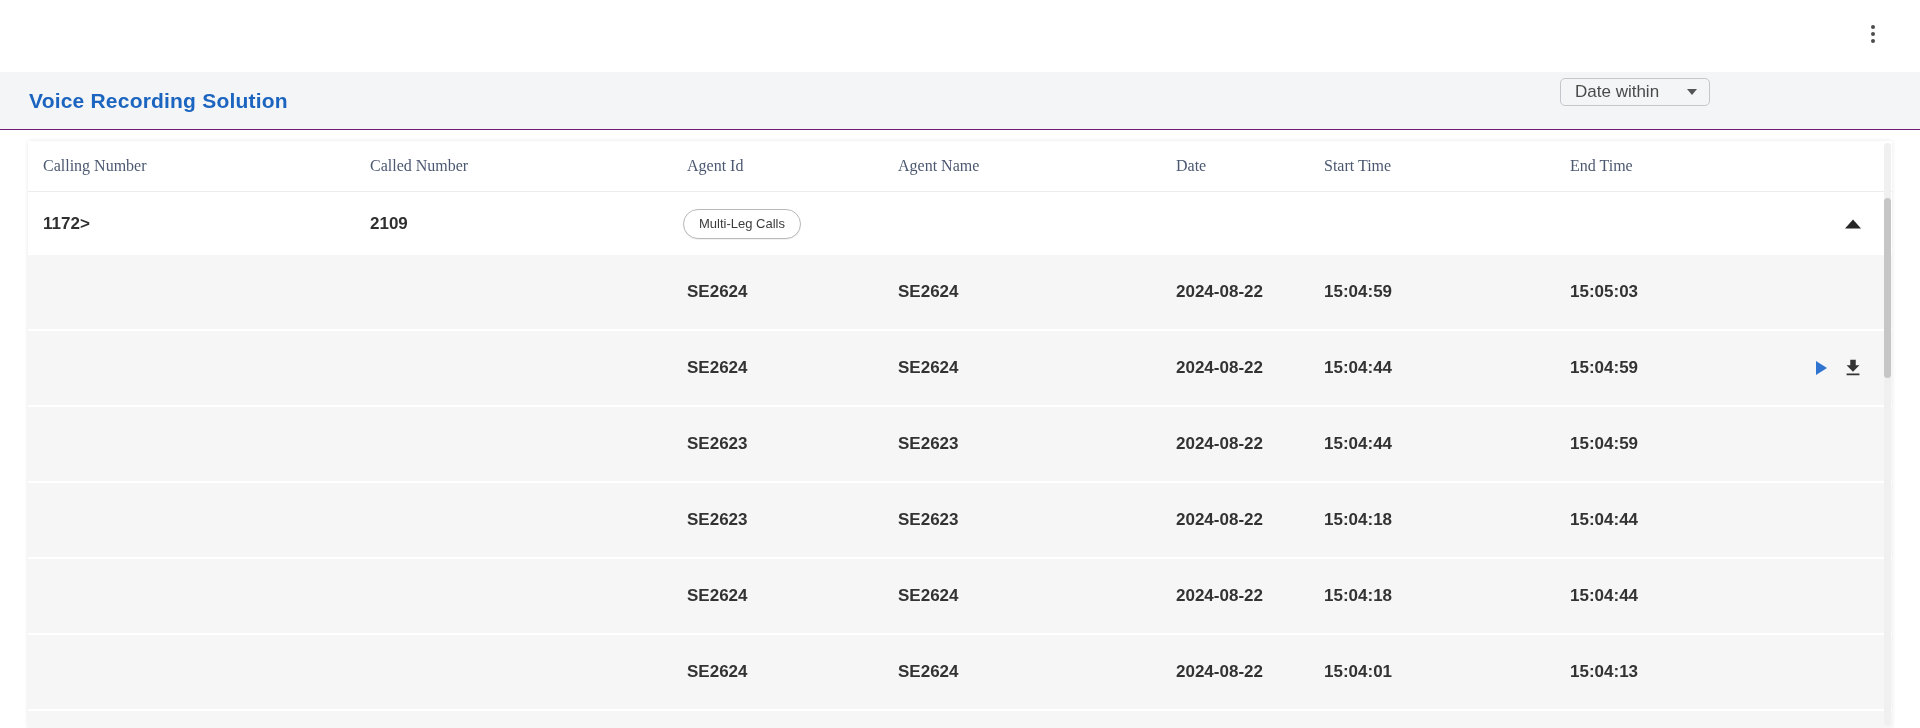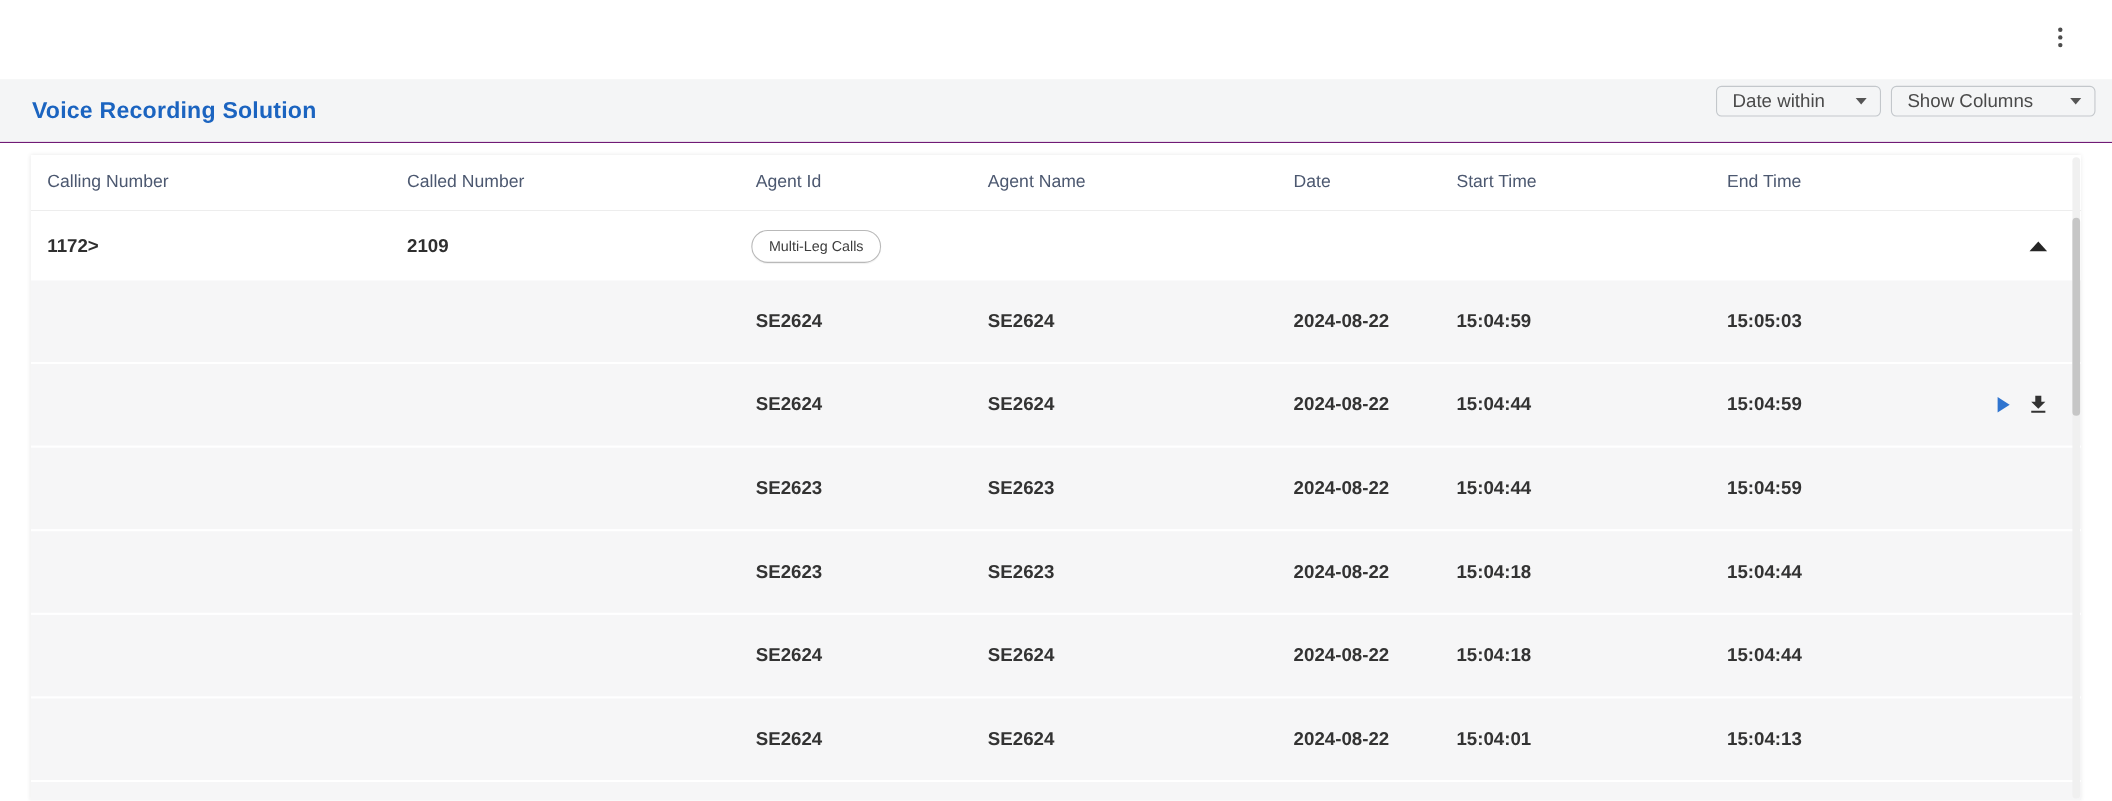--- a/index.html
+++ b/index.html
@@ -44,21 +44,21 @@
   .caret { width:0; height:0; border-left:5px solid transparent; border-right:5px solid transparent;
            border-top:6px solid #555; margin-left:10px; }
 
   
   .table-card { position:absolute; left:28px; top:141px; width:1864px; height:587px;
                 background:#fff; box-shadow:0 0 4px rgba(0,0,0,0.10); overflow:hidden; }
   .col { position:absolute; top:50%; transform:translateY(-50%); white-space:nowrap; }
   .c1 { left:15px; }  .c2 { left:342px; } .c3 { left:659px; } .c4 { left:870px; }
   .c5 { left:1148px; } .c6 { left:1296px; } .c7 { left:1542px; }
 
-  .thead { position:relative; height:51px; background:#fff; border-bottom:1px solid #ececec; }
+  .thead { position:relative; height:51px; background:#fff; border-bottom:1px solid #ececec;font-family:Liberation Serif, serif; }
   .thead .col { font-size:16px; font-weight:500; color:#4c5870; cursor:pointer; }
 
   .group-row { position:relative; height:63px; background:#fff; cursor:pointer; }
   .group-row .num { font-size:17px; font-weight:bold; color:#2f2f2f; }
   .chip { position:absolute; left:655px; top:50%; transform:translateY(-50%);
           height:30px; line-height:28px; padding:0 15px; border:1px solid #b9b9b9;
           border-radius:15px; background:#fff; font-size:13px; font-weight:500; color:#3c3c3c;
           box-shadow:0 1px 1px rgba(0,0,0,0.06); }
   .caret-up { position:absolute; right:31px; top:50%; transform:translateY(-50%);
               width:0; height:0; border-left:8px solid transparent; border-right:8px solid transparent;
@@ -96,24 +96,20 @@
 
   <div class="toolbar">
     <h1 class="title">Voice Recording Solution</h1>
 
 
     <div class="dropdown dd-date">
       <span>Date within</span>
       <i class="caret"></i>
     </div>
 
-    <div class="dropdown dd-cols">
-      <span>Show Columns</span>
-      <i class="caret"></i>
-    </div>
   </div>
 
   <section class="table-card">
 
     <div class="thead">
       <span class="col c1">Calling Number</span>
       <span class="col c2">Called Number</span>
       <span class="col c3">Agent Id</span>
       <span class="col c4">Agent Name</span>
       <span class="col c5">Date</span>

